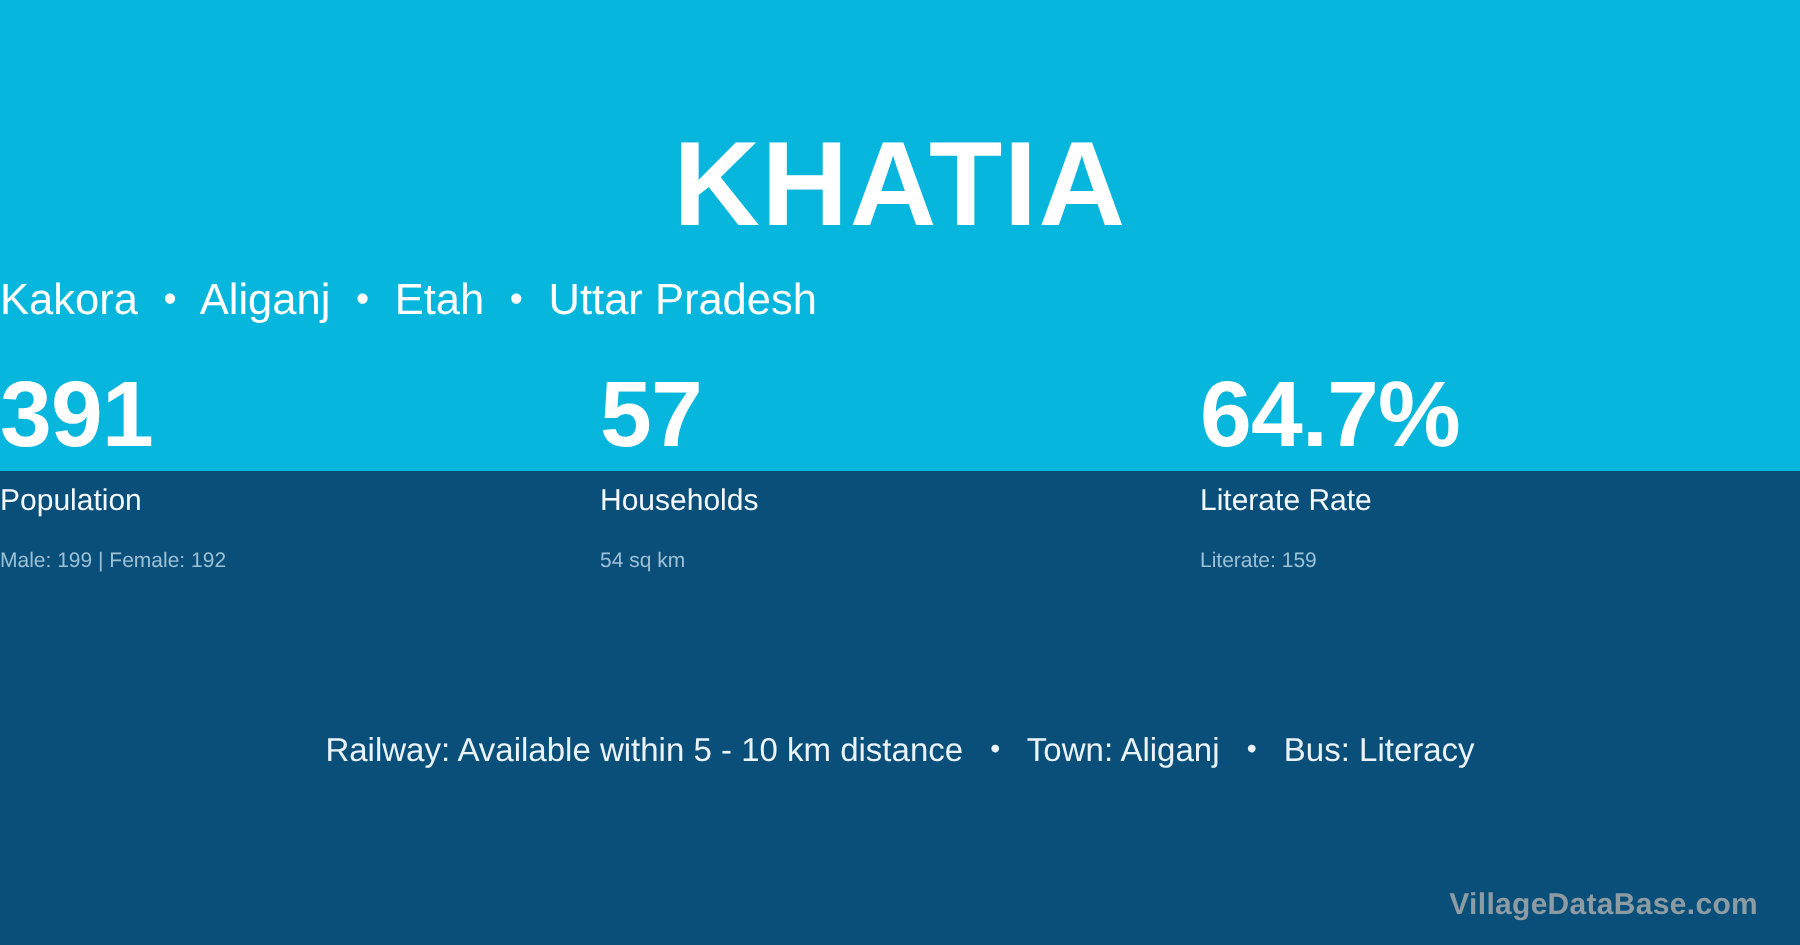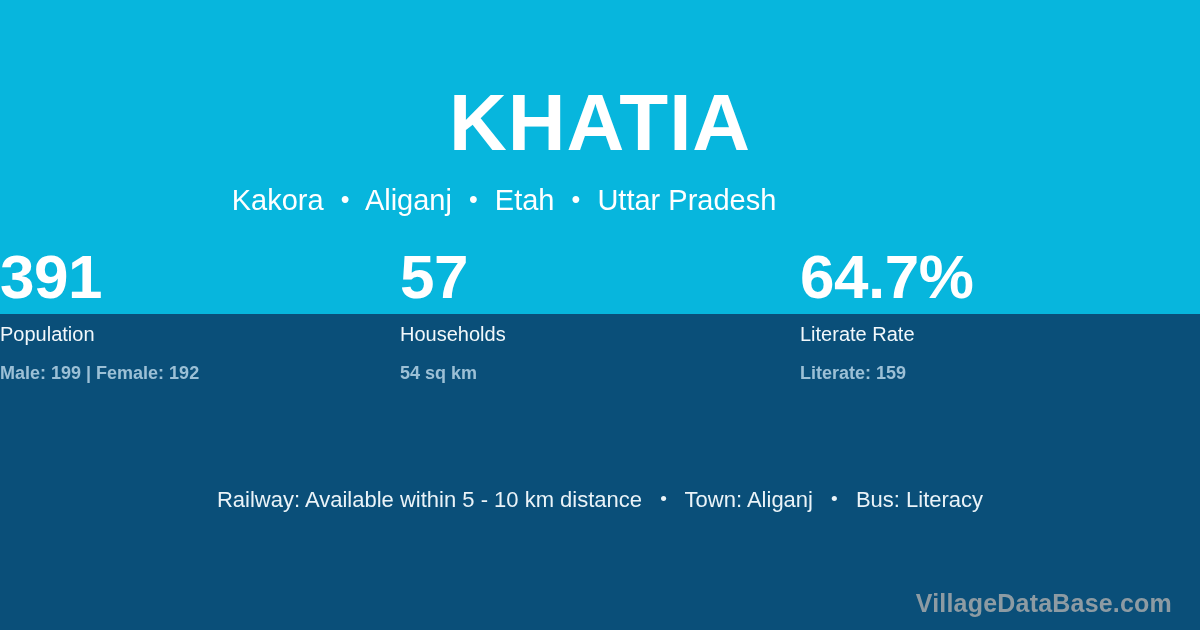--- a/index.html
+++ b/index.html
@@ -56,21 +56,20 @@
     font-weight: bold;
     letter-spacing: 1px;
     line-height: 90px;
     white-space: nowrap;
   }
   .village-subtitle {
     position: absolute;
     left: 0;
     top: 180px;
     width: 1008px;
-    text-align: center;
     color: #ffffff;
     font-size: 29px;
     font-weight: normal;
     line-height: 40px;
     white-space: nowrap;
   }
   .village-subtitle .sep {
     padding: 0 9px;
     font-size: 25px;
     position: relative;
@@ -101,22 +100,22 @@
   .stat-label {
     color: #f2f8fb;
     font-size: 20px;
     font-weight: normal;
     line-height: 34px;
     margin-top: 6px;
     white-space: nowrap;
   }
   .stat-sub {
     color: #9cc0d6;
-    font-size: 18px;
-    font-weight: bold;
+    font-size: 14px;
+    font-weight: normal;
     line-height: 24px;
     margin-top: 10px;
     white-space: nowrap;
   }
 
   
   .facilities {
     position: absolute;
     left: 0;
     top: 484px;
@@ -133,21 +132,21 @@
     position: relative;
     top: -2px;
   }
 
   
   .brand {
     position: absolute;
     right: 28px;
     top: 588px;
     color: #8d9ba3;
-    font-size: 25px;
+    font-size: 20px;
     font-weight: bold;
     line-height: 30px;
     letter-spacing: 0.2px;
     white-space: nowrap;
   }
 </style>
 </head>
 <body>
 
 <div class="card">

